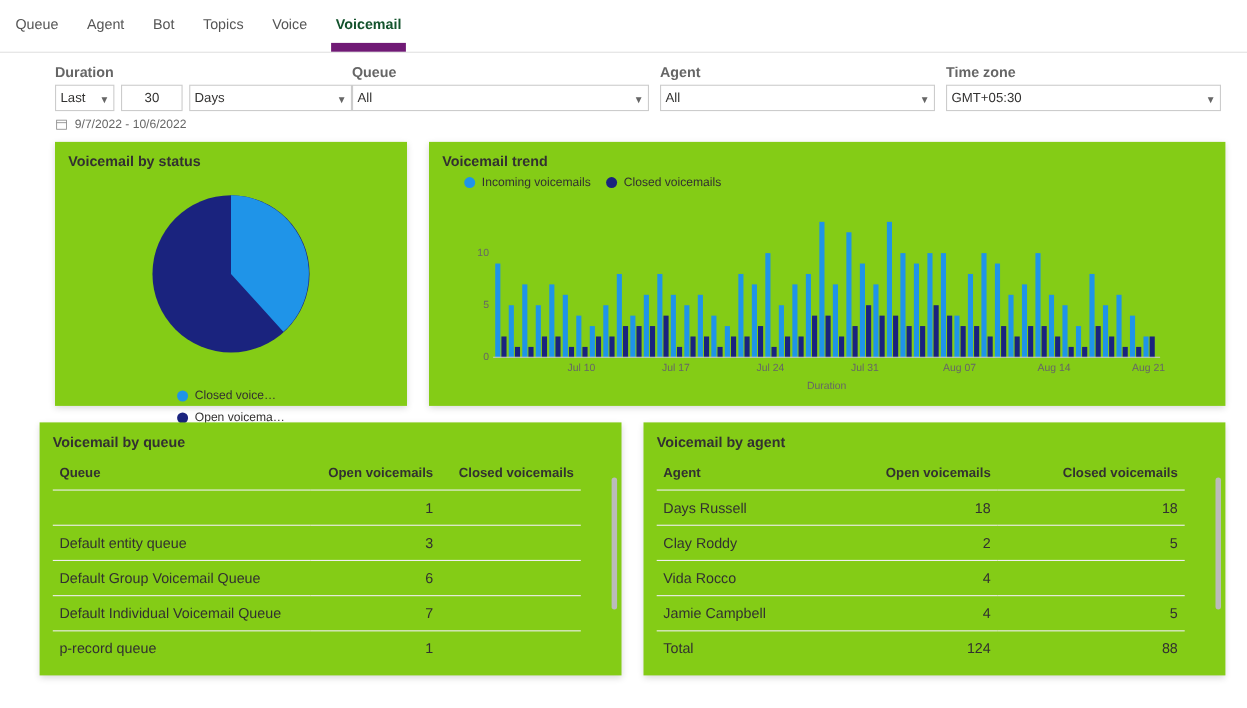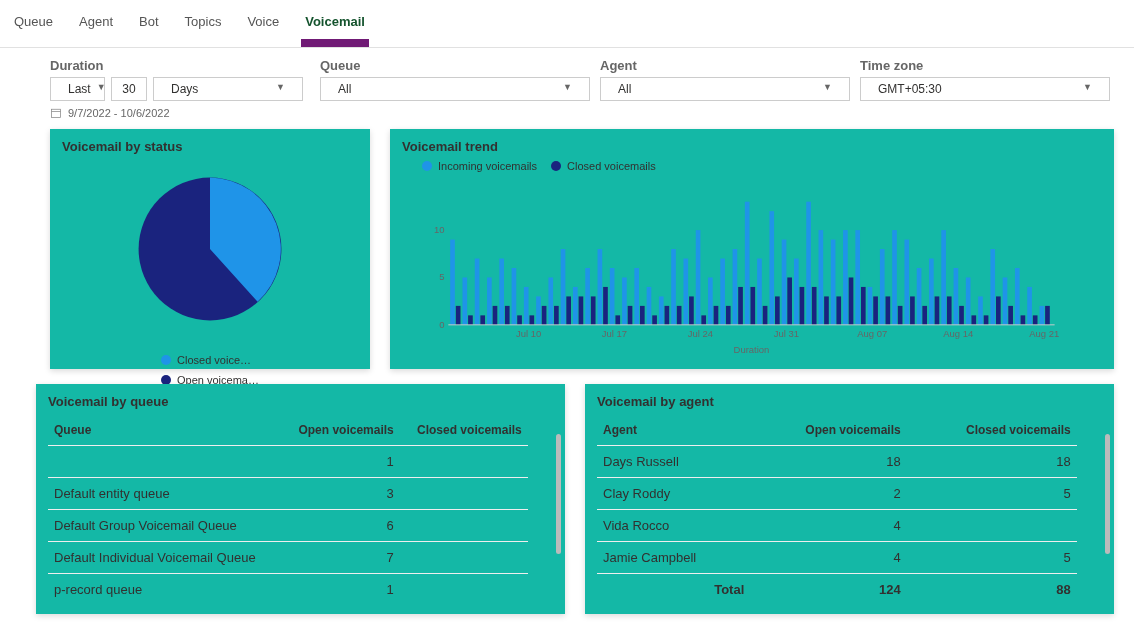--- a/index.html
+++ b/index.html
@@ -8,44 +8,44 @@
   .tab { padding: 6px 4px 10px 4px; color: #555; cursor: pointer; }
   .tab.active { color: #14532d; border-bottom: 8px solid #701a75; font-weight: 600; }
   .filters { display: flex; gap: 0; padding: 10px 0 0 50px; }
   .filter-group { display: flex; flex-direction: column; gap: 4px; }
   .fg-duration { width: 270px; }
   .fg-queue { width: 280px; }
   .fg-agent { width: 260px; }
   .fg-timezone { width: 260px; }
   .filter-label { font-size: 13px; color: #666; font-weight: 600; }
   .dd-row { display: flex; gap: 6px; }
-  .dd { display: flex; align-items: flex-start; justify-content: space-between; border: 1px solid #ccc; padding: 4px 17px; background: #fff; cursor: pointer; font-size: 12px; }
+  .dd { display: flex; align-items: flex-end; justify-content: space-between; border: 1px solid #ccc; padding: 4px 4px; background: #fff; cursor: pointer; font-size: 12px; }
   .dd .chev { font-size: 9px; color: #666; padding-left: 6px; }
   .date-range { display: flex; align-items: center; gap: 6px; padding: 6px 0 10px 50px; font-size: 11px; color: #666; }
   .cal-icon { width: 12px; height: 12px; }
   .grid-top { display: flex; gap: 20px; padding: 0 20px 15px 50px; }
-  .card { box-shadow: 0 2px 6px rgba(0,0,0,0.15); background: #14b8a6; padding: 10px 12px; }
+  .card { box-shadow: 0 2px 6px rgba(0,0,0,0.15); background: #84cc16; padding: 10px 12px; }
   .card-title { font-size: 13px; font-weight: 600; margin-bottom: 6px; }
   .card-pie { width: 320px; height: 240px; position: relative; }
   .pie-wrap { display: flex; align-items: center; gap: 20px; margin-top: 10px; flex-direction: column; }
   .pie { width: 170px; height: 170px; }
   .pie-legend { display: flex; flex-direction: column; gap: 8px; font-size: 11px; }
   .lg-row { display: flex; align-items: center; gap: 6px; white-space: nowrap; }
   .lg-sw { width: 10px; height: 10px; border-radius: 50%; }
   .sw-light { background: #1f94e8; }
   .sw-dark { background: #1a237e; }
   .card-trend { flex: 1; height: 240px; }
   .trend-legend { display: flex; gap: 14px; font-size: 11px; margin: 4px 0 6px 20px; }
   .grid-bottom { display: flex; gap: 20px; padding: 0 20px 15px 36px; }
   .card-tbl { flex: 1; height: 230px; position: relative; overflow: hidden; }
   .tbl { width: 95%; border-collapse: collapse; }
   .tbl th { text-align: left; font-weight: 600; font-size: 12px; padding: 8px 6px; }
   .tbl th.num, .tbl td.num { text-align: right; }
   .tbl td { padding: 8px 6px; font-size: 13px; border-top: 1px solid #eee; }
-  .tbl tr.total td { font-weight: 700; text-align: right; }
+  .tbl tr.total td { font-weight: 400; }
   .scrollbar { position: absolute; right: 4px; top: 50px; width: 5px; height: 120px; background: #bbb; border-radius: 3px; }
   .trend-chart { width: 680px; height: 180px; }
   .axis-label { font-size: 10px; fill: #666; }
 </style>
 </head>
 <body>
 
 <div class="tabs">
   <div class="tab">Queue</div>
   <div class="tab">Agent</div>
@@ -56,21 +56,21 @@
 </div>
 
 <div class="filters">
   <div class="filter-group fg-duration">
     <span class="filter-label">Duration</span>
     <div class="dd-row">
       <div class="dd" style="width:55px">
           <span>Last</span>
           <span class="chev">▼</span>
         </div>
-      <div class="dd" style="width:32px;justify-content:center">
+      <div class="dd" style="width:56px;justify-content:center">
           <span>30</span>
         </div>
       <div class="dd" style="width:150px">
           <span>Days</span>
           <span class="chev">▼</span>
         </div>
     </div>
   </div>
   <div class="filter-group fg-queue">
     <span class="filter-label">Queue</span>

